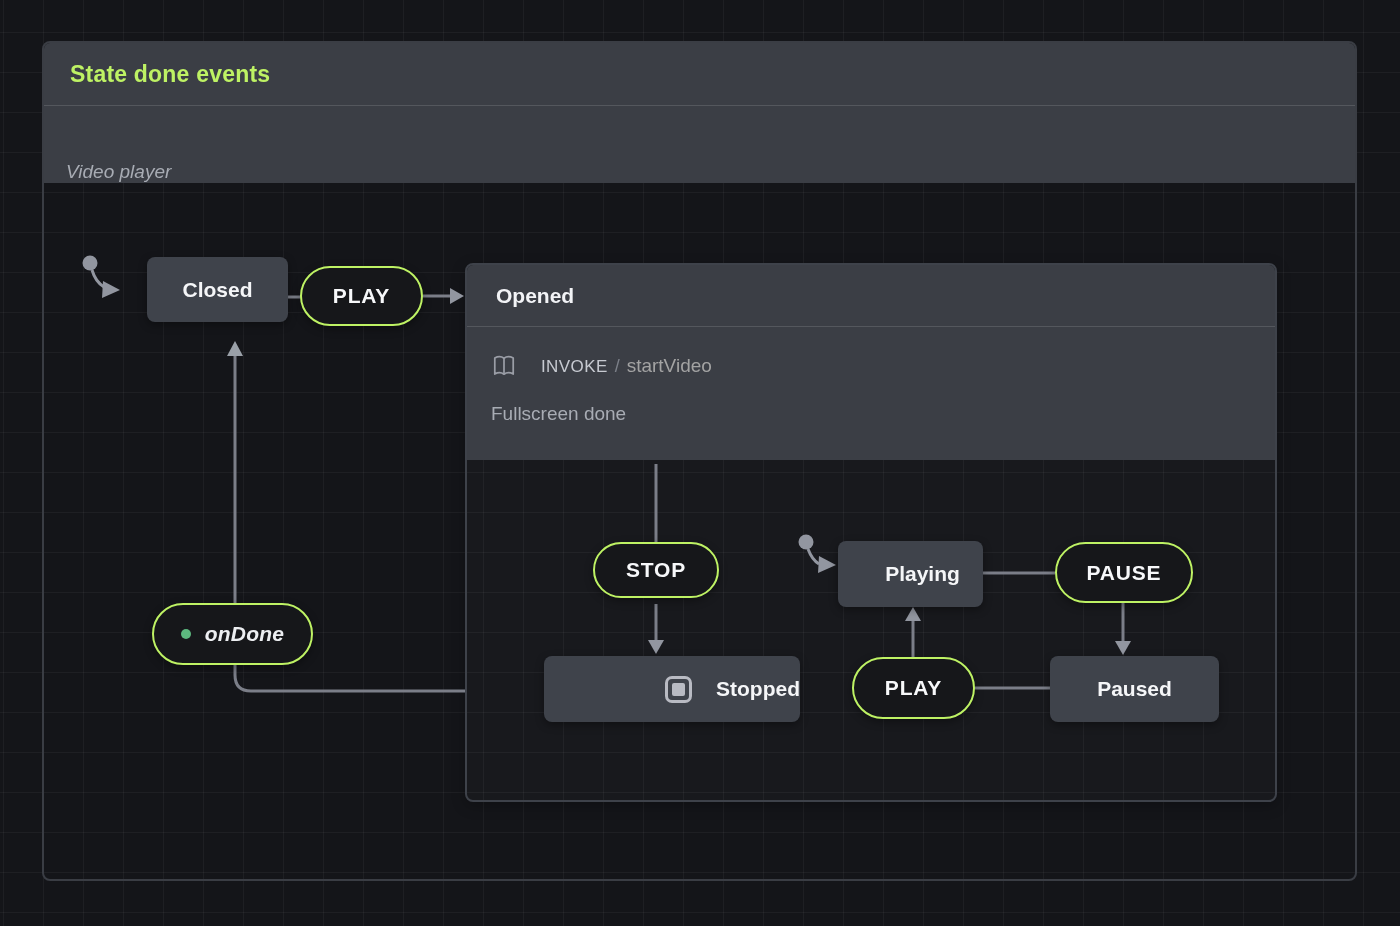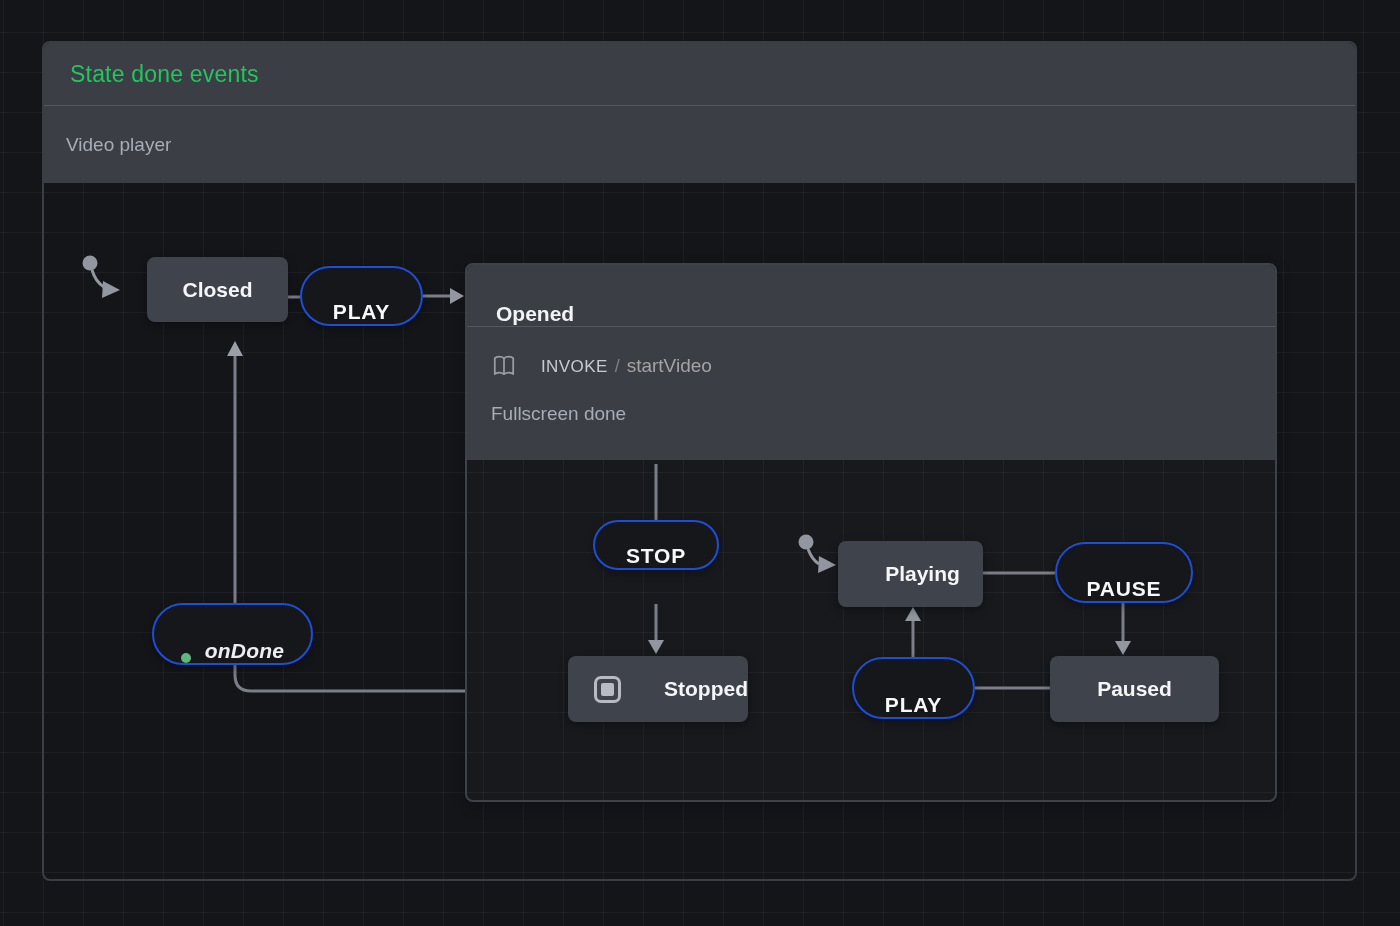--- a/index.html
+++ b/index.html
@@ -26,35 +26,35 @@
     background:#3b3e45;
     border-radius:6px 6px 0 0;
     height:140px;
     width:100%;
   }
   .machine-title-row {
     height:63px; display:flex; align-items:center;
     padding:0 24px 0 26px;
     border-bottom:1px solid rgba(255,255,255,0.13);
   }
-  .machine-title { font-size:23px; font-weight:normal; color:#22c55e; letter-spacing:0.2px; }
-  .machine-subtitle-row { height:77px; display:flex; align-items:center; padding:0 22px; }
+  .machine-title { font-size:23px; font-weight:bold; color:#bef264; letter-spacing:0.2px; }
+  .machine-subtitle-row { height:77px; display:flex; align-items:flex-end; padding:0 22px;font-style:italic; }
   .machine-subtitle { font-size:19px; color:#a8acb4; }
 
   
   .opened {
     left:465px; top:263px; width:812px; height:539px;
     border:2px solid #3e424a; border-radius:8px;
     background:rgba(255,255,255,0.018);
     z-index:2;
     box-shadow:0 4px 14px rgba(0,0,0,0.25);
   }
   .opened-header { background:#3b3e45; border-radius:6px 6px 0 0; height:195px; }
   .opened-title-row {
-    height:62px; display:flex; align-items:flex-end; padding:0 20px 0 29px;
+    height:62px; display:flex; align-items:center; padding:0 20px 0 29px;
     border-bottom:1px solid rgba(255,255,255,0.13);
   }
   .opened-title { font-size:21px; font-weight:bold; color:#f2f3f6; }
   .invoke-row { display:flex; align-items:center; gap:24px; padding:26px 0 0 24px; }
   .invoke-kw { font-size:17px; font-weight:normal; color:#c7cad1; letter-spacing:0.4px; }
   .invoke-sep { font-size:18px; color:#7c8089; margin:0 7px; }
   .invoke-src { font-size:19px; color:#a3a3a3; }
   .opened-desc { font-size:19px; color:#a8acb4; padding:24px 0 0 24px; }
 
   
@@ -64,38 +64,38 @@
   .node {
     background:#3f434b; border-radius:8px;
     display:flex; align-items:center; justify-content:center;
     color:#f5f6f8; font-weight:bold; font-size:21px;
     z-index:4; box-shadow:0 3px 8px rgba(0,0,0,0.35);
   }
   .node-closed  { left:121px; top:257px; width:141px; height:65px;margin-left:26px; }
   .node-playing { left:838px; top:541px; width:145px; height:66px;padding-left:24px; }
   .node-paused  { left:1050px; top:656px; width:169px; height:66px; }
   .node-stopped {
-    left:568px; top:656px; width:180px; height:66px;
-    justify-content:space-between; padding-left:26px; gap:24px;
+    left:544px; top:656px; width:256px; height:66px;
+    justify-content:flex-end; padding-left:26px; gap:24px;
   }
   .final-icon {
     width:27px; height:27px; border:3px solid #b9bbc3; border-radius:7px;
     display:flex; align-items:center; justify-content:center; flex:0 0 auto;
   }
   .final-icon-inner { width:13px; height:13px; background:#b9bbc3; border-radius:2px; }
 
   
   .pill {
-    background:#16171a; border:2px solid #1d4ed8; border-radius:31px;
-    display:flex; align-items:flex-end; justify-content:center;
+    background:#16171a; border:2px solid #bef264; border-radius:31px;
+    display:flex; align-items:center; justify-content:center;
     color:#f7f8fa; font-weight:bold; font-size:21px; letter-spacing:0.8px;
     z-index:4; box-shadow:0 3px 8px rgba(0,0,0,0.35);
   }
   .pill-play-top { left:300px; top:266px; width:123px; height:60px; }
-  .pill-stop     { left:593px; top:520px; width:126px; height:50px; }
+  .pill-stop     { left:593px; top:542px; width:126px; height:56px; }
   .pill-pause    { left:1055px; top:542px; width:138px; height:61px; }
   .pill-play-in  { left:852px; top:657px; width:123px; height:62px; }
   .pill-ondone {
     left:152px; top:603px; width:161px; height:62px;
     font-weight:bold; font-style:italic; letter-spacing:0.2px; font-size:21px;
     color:#eceef1; gap:14px;
   }
   .done-dot { width:10px; height:10px; border-radius:50%; background:#5cb87e; flex:0 0 auto; }
 
   .book-icon { flex:0 0 auto; }

